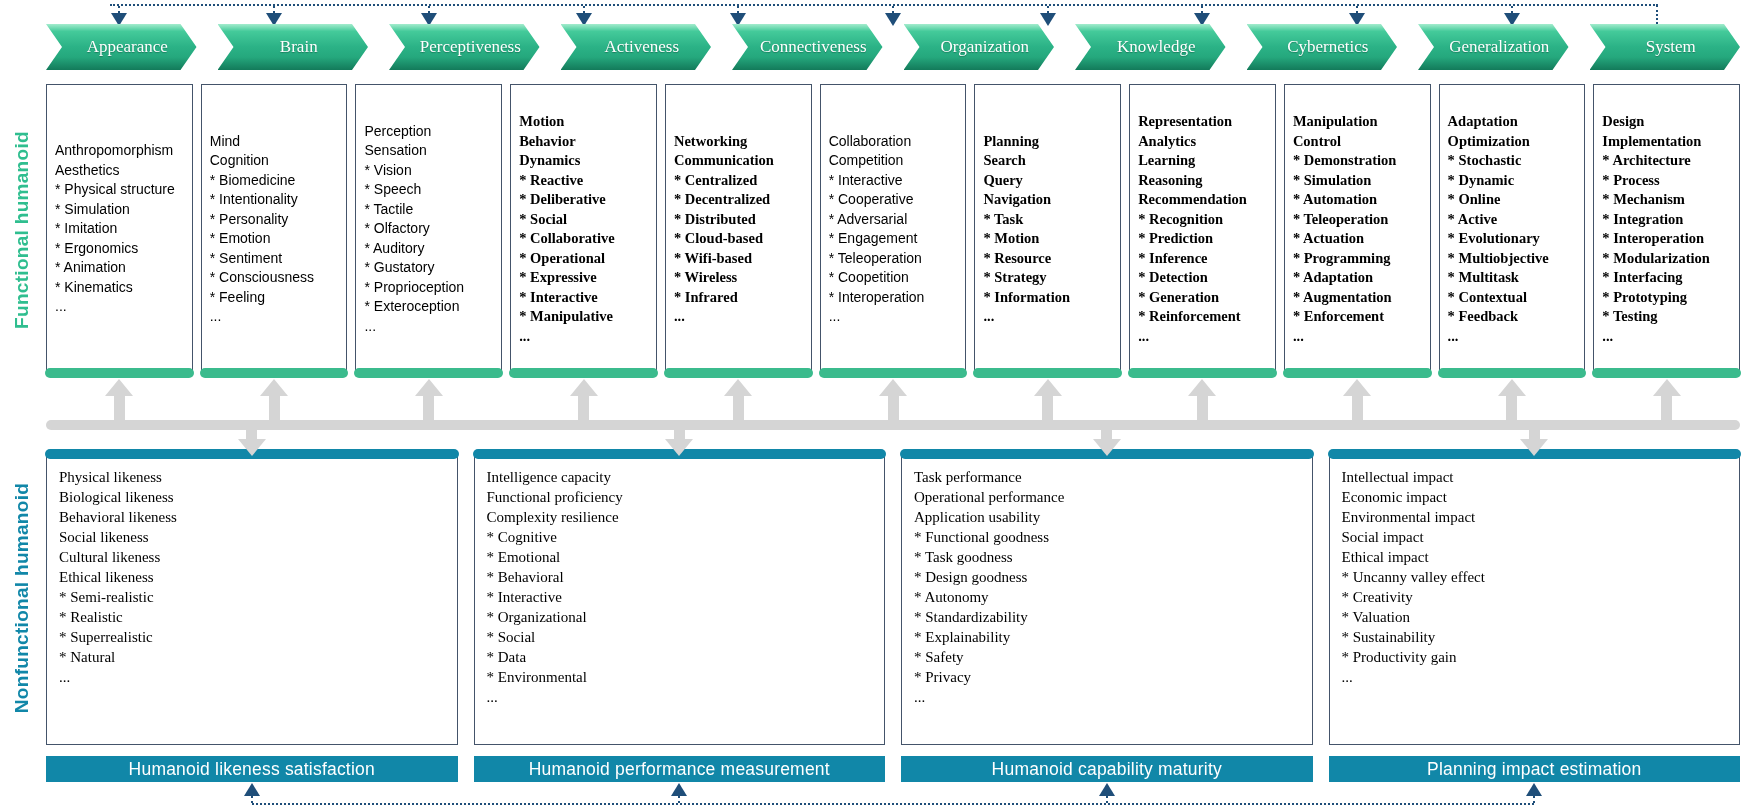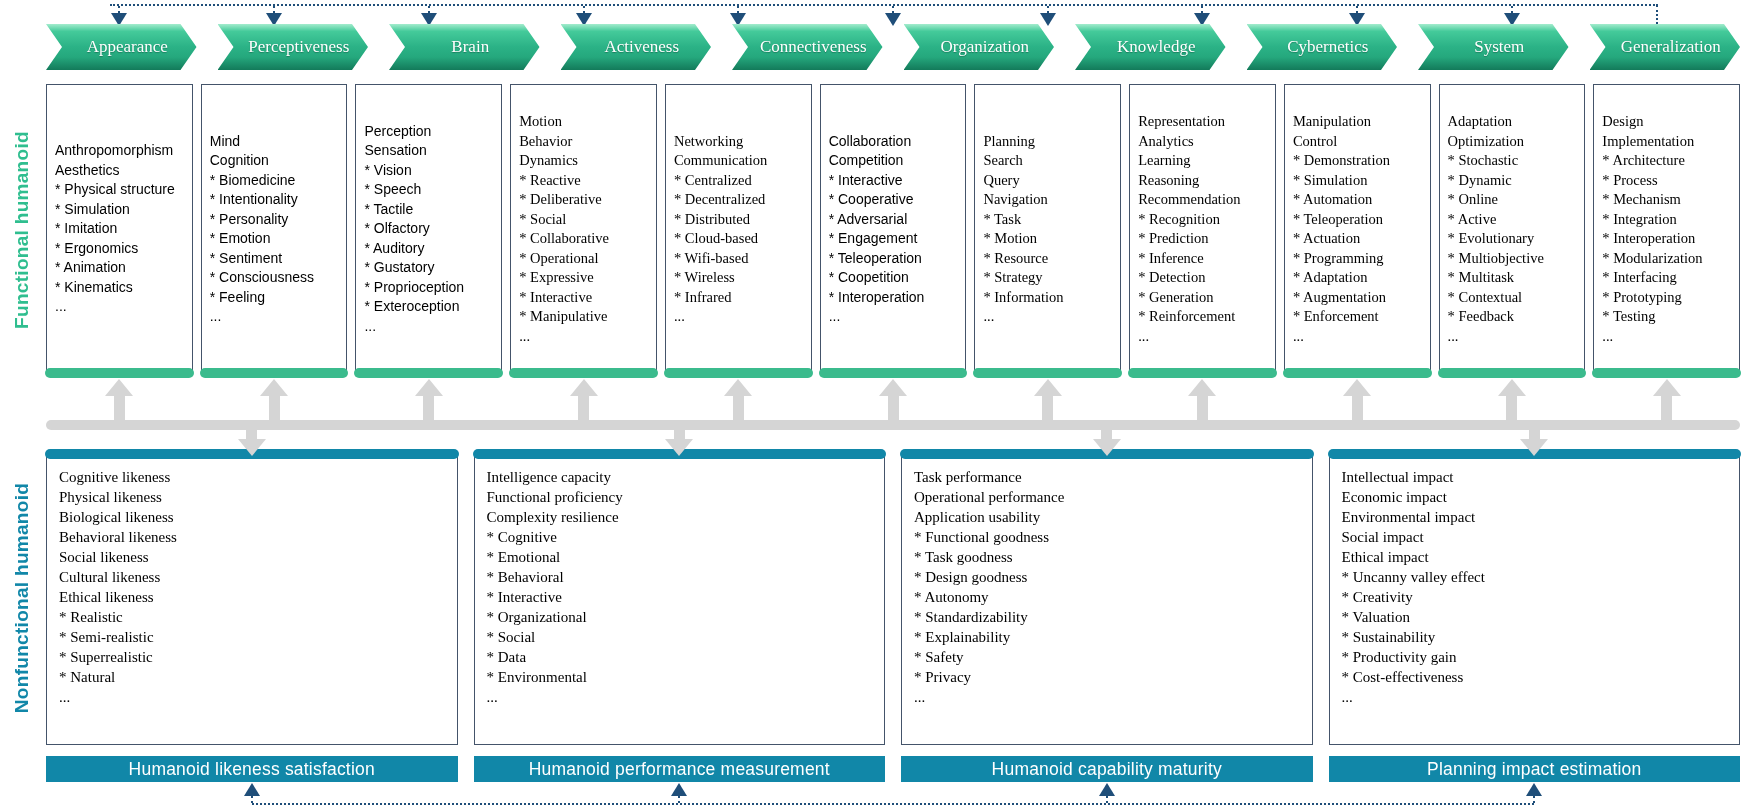--- a/index.html
+++ b/index.html
@@ -33,21 +33,21 @@
   
   .cols-row{position:absolute;left:46px;top:84px;width:1694px;height:290px;display:flex;gap:8px;}
   .col{flex:1;position:relative;background:#fff;border:1.5px solid var(--border-navy,#44546a);
        display:flex;align-items:center;}
   .col::after{content:"";position:absolute;left:-2px;right:-2px;bottom:-5px;height:10px;border-radius:5px;
               background:var(--bar-green,#3bbb8d);}
   .col .list{width:100%;padding:0 8px 0 8px;}
   .list .line{overflow-wrap:break-word;}
   .col .line{line-height:19.5px;}
   .list.sans{font-family:"Liberation Sans",sans-serif;font-size:14px;}
-  .list.serif{font-family:"Liberation Serif",serif;font-size:14.5px;}
+  .list.serif{font-family:"Liberation Serif",serif;font-size:14.5px;font-weight:bold;}
   .line.sub{padding-left:13px;text-indent:-13px;}
 
   
   .gray-bar{position:absolute;left:46px;top:420px;width:1694px;height:10px;border-radius:5px;
             background:var(--gray,#d5d5d5);}
   .up-arrow{position:absolute;top:379px;width:28px;display:flex;flex-direction:column;align-items:center;}
   .up-arrow .head{width:0;height:0;border-left:14px solid transparent;border-right:14px solid transparent;
                   border-bottom:17px solid var(--gray,#d5d5d5);}
   .up-arrow .stem{width:11px;height:24px;background:var(--gray,#d5d5d5);}
   .down-arrow{position:absolute;top:430px;width:28px;display:flex;flex-direction:column;align-items:center;}
@@ -130,45 +130,45 @@
         <div class="stem"></div>
         <div class="head"></div>
       </div>
     </div>
 
   <div class="chev-row" id="chevRow">
       <div class="chev">
     <span class="chev-label">Appearance</span>
   </div>
       <div class="chev">
+    <span class="chev-label">Brain</span>
+  </div>
+      <div class="chev">
     <span class="chev-label">Perceptiveness</span>
   </div>
       <div class="chev">
-    <span class="chev-label">Brain</span>
-  </div>
-      <div class="chev">
     <span class="chev-label">Activeness</span>
   </div>
       <div class="chev">
     <span class="chev-label">Connectiveness</span>
   </div>
       <div class="chev">
     <span class="chev-label">Organization</span>
   </div>
       <div class="chev">
     <span class="chev-label">Knowledge</span>
   </div>
       <div class="chev">
     <span class="chev-label">Cybernetics</span>
   </div>
       <div class="chev">
+    <span class="chev-label">Generalization</span>
+  </div>
+      <div class="chev">
     <span class="chev-label">System</span>
-  </div>
-      <div class="chev">
-    <span class="chev-label">Generalization</span>
   </div>
     </div>
   <div class="cols-row" id="colsRow">
       <div class="col">
     <div class="list sans">
           <div class="line">Anthropomorphism</div>
           <div class="line">Aesthetics</div>
           <div class="line sub">* Physical structure</div>
           <div class="line sub">* Simulation</div>
           <div class="line sub">* Imitation</div>
@@ -331,29 +331,28 @@
   </div>
     </div>
 
   <div class="gray-bar"></div>
   <div id="upArrows"></div>
   <div id="downArrows"></div>
 
   <div class="bottom-row" id="bottomRow">
       <div class="bbox">
     <div class="list">
-          <div class="line">Cognitive likeness</div>
           <div class="line">Physical likeness</div>
           <div class="line">Biological likeness</div>
           <div class="line">Behavioral likeness</div>
           <div class="line">Social likeness</div>
           <div class="line">Cultural likeness</div>
           <div class="line">Ethical likeness</div>
+          <div class="line sub">* Semi-realistic</div>
           <div class="line sub">* Realistic</div>
-          <div class="line sub">* Semi-realistic</div>
           <div class="line sub">* Superrealistic</div>
           <div class="line sub">* Natural</div>
           <div class="line">...</div>
         </div>
   </div>
       <div class="bbox">
     <div class="list">
           <div class="line">Intelligence capacity</div>
           <div class="line">Functional proficiency</div>
           <div class="line">Complexity resilience</div>
@@ -389,21 +388,20 @@
           <div class="line">Intellectual impact</div>
           <div class="line">Economic impact</div>
           <div class="line">Environmental impact</div>
           <div class="line">Social impact</div>
           <div class="line">Ethical impact</div>
           <div class="line sub">* Uncanny valley effect</div>
           <div class="line sub">* Creativity</div>
           <div class="line sub">* Valuation</div>
           <div class="line sub">* Sustainability</div>
           <div class="line sub">* Productivity gain</div>
-          <div class="line sub">* Cost-effectiveness</div>
           <div class="line">...</div>
         </div>
   </div>
     </div>
   <div class="bars-row" id="barsRow">
       <div class="cap-bar">
     <span>Humanoid likeness satisfaction</span>
   </div>
       <div class="cap-bar">
     <span>Humanoid performance measurement</span>

